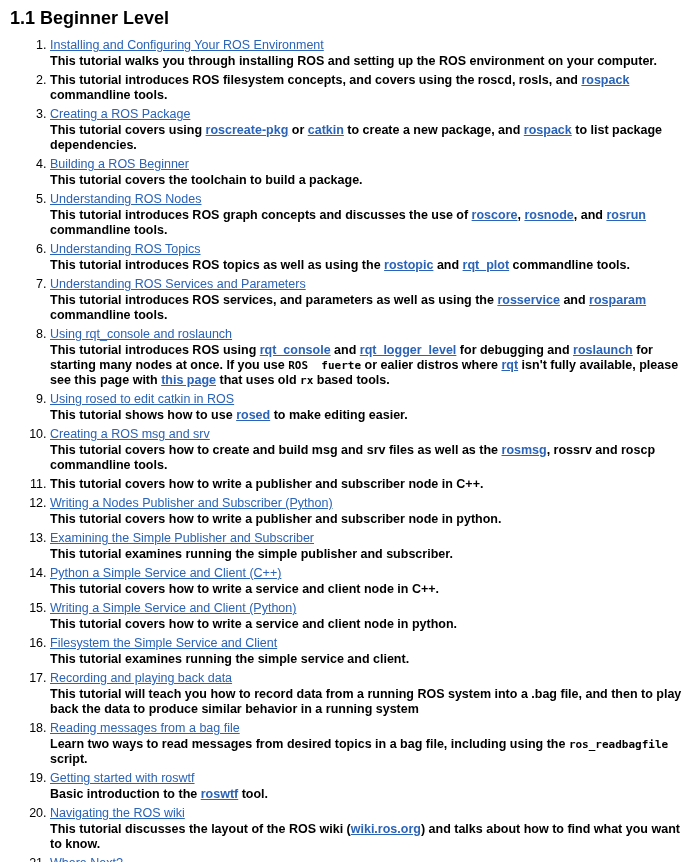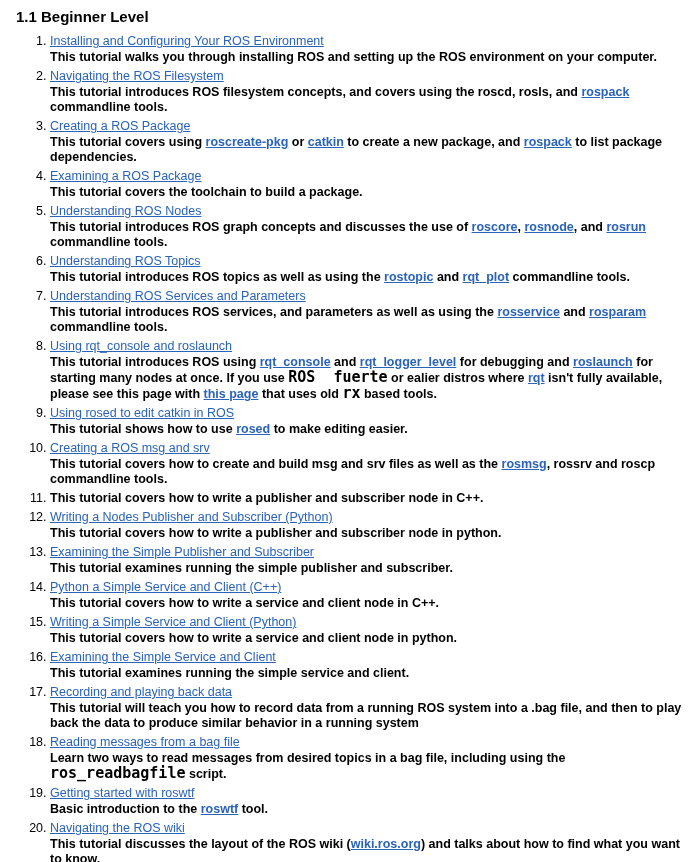--- a/index.html
+++ b/index.html
@@ -12,23 +12,23 @@
   .page {
     position: relative;
     width: 692px;
     min-height: 862px;
     box-sizing: border-box;
     padding: 8px 6px 8px 10px;
     background: #ffffff;
     overflow: hidden;
   }
   .page-heading {
-    font-size: 15px;
+    font-size: 18px;
     font-weight: bold;
-    margin: 0 0 9px 6px;
+    margin: 0 0 9px 0;
     color: #000;
   }
   ol.tutorial-list {
     margin: 0;
     padding: 0 0 0 40px;
     font-size: 12.5px;
     line-height: 15px;
   }
   ol.tutorial-list > li {
     margin: 0 0 4px 0;
@@ -39,46 +39,46 @@
     text-decoration: underline;
     cursor: pointer;
   }
   .tut-desc {
     margin: 1px 0 0 0;
     color: #000;
     font-weight: bold;
   }
   .mono {
     font-family: "DejaVu Sans Mono", monospace;
-    font-size: 15px;
+    font-size: 11px;
     white-space: pre-wrap;
   }
 </style>
 </head>
 <body>
 
 <div class="page">
   <h2 class="page-heading">1.1 Beginner Level</h2>
   <ol class="tutorial-list" id="tutorial-list">
       <li><a href="#" class="tut-link">Installing and Configuring Your ROS Environment</a><p class="tut-desc">This tutorial walks you through installing ROS and setting up the ROS environment on your computer.</p></li>
-      <li><a href="#" class="tut-link">Navigating the ROS Filesystem</a><p class="tut-desc">This tutorial introduces ROS filesystem concepts, and covers using the roscd, rosls, and <a href="#" class="inline-link">rospack</a> commandline tools.</p></li>
+      <li><p class="tut-desc">This tutorial introduces ROS filesystem concepts, and covers using the roscd, rosls, and <a href="#" class="inline-link">rospack</a> commandline tools.</p></li>
       <li><a href="#" class="tut-link">Creating a ROS Package</a><p class="tut-desc">This tutorial covers using <a href="#" class="inline-link">roscreate-pkg</a> or <a href="#" class="inline-link">catkin</a> to create a new package, and <a href="#" class="inline-link">rospack</a> to list package dependencies.</p></li>
-      <li><a href="#" class="tut-link">Examining a ROS Package</a><p class="tut-desc">This tutorial covers the toolchain to build a package.</p></li>
+      <li><a href="#" class="tut-link">Building a ROS Beginner</a><p class="tut-desc">This tutorial covers the toolchain to build a package.</p></li>
       <li><a href="#" class="tut-link">Understanding ROS Nodes</a><p class="tut-desc">This tutorial introduces ROS graph concepts and discusses the use of <a href="#" class="inline-link">roscore</a>, <a href="#" class="inline-link">rosnode</a>, and <a href="#" class="inline-link">rosrun</a> commandline tools.</p></li>
       <li><a href="#" class="tut-link">Understanding ROS Topics</a><p class="tut-desc">This tutorial introduces ROS topics as well as using the <a href="#" class="inline-link">rostopic</a> and <a href="#" class="inline-link">rqt_plot</a> commandline tools.</p></li>
       <li><a href="#" class="tut-link">Understanding ROS Services and Parameters</a><p class="tut-desc">This tutorial introduces ROS services, and parameters as well as using the <a href="#" class="inline-link">rosservice</a> and <a href="#" class="inline-link">rosparam</a> commandline tools.</p></li>
       <li><a href="#" class="tut-link">Using rqt_console and roslaunch</a><p class="tut-desc">This tutorial introduces ROS using <a href="#" class="inline-link">rqt_console</a> and <a href="#" class="inline-link">rqt_logger_level</a> for debugging and <a href="#" class="inline-link">roslaunch</a> for starting many nodes at once. If you use <span class="mono">ROS  fuerte</span> or ealier distros where <a href="#" class="inline-link">rqt</a> isn't fully available, please see this page with <a href="#" class="inline-link">this page</a> that uses old <span class="mono">rx</span> based tools.</p></li>
       <li><a href="#" class="tut-link">Using rosed to edit catkin in ROS</a><p class="tut-desc">This tutorial shows how to use <a href="#" class="inline-link">rosed</a> to make editing easier.</p></li>
       <li><a href="#" class="tut-link">Creating a ROS msg and srv</a><p class="tut-desc">This tutorial covers how to create and build msg and srv files as well as the <a href="#" class="inline-link">rosmsg</a>, rossrv and roscp commandline tools.</p></li>
       <li><p class="tut-desc">This tutorial covers how to write a publisher and subscriber node in C++.</p></li>
       <li><a href="#" class="tut-link">Writing a Nodes Publisher and Subscriber (Python)</a><p class="tut-desc">This tutorial covers how to write a publisher and subscriber node in python.</p></li>
       <li><a href="#" class="tut-link">Examining the Simple Publisher and Subscriber</a><p class="tut-desc">This tutorial examines running the simple publisher and subscriber.</p></li>
       <li><a href="#" class="tut-link">Python a Simple Service and Client (C++)</a><p class="tut-desc">This tutorial covers how to write a service and client node in C++.</p></li>
       <li><a href="#" class="tut-link">Writing a Simple Service and Client (Python)</a><p class="tut-desc">This tutorial covers how to write a service and client node in python.</p></li>
-      <li><a href="#" class="tut-link">Examining the Simple Service and Client</a><p class="tut-desc">This tutorial examines running the simple service and client.</p></li>
+      <li><a href="#" class="tut-link">Filesystem the Simple Service and Client</a><p class="tut-desc">This tutorial examines running the simple service and client.</p></li>
       <li><a href="#" class="tut-link">Recording and playing back data</a><p class="tut-desc">This tutorial will teach you how to record data from a running ROS system into a .bag file, and then to play back the data to produce similar behavior in a running system</p></li>
       <li><a href="#" class="tut-link">Reading messages from a bag file</a><p class="tut-desc">Learn two ways to read messages from desired topics in a bag file, including using the <span class="mono">ros_readbagfile</span> script.</p></li>
       <li><a href="#" class="tut-link">Getting started with roswtf</a><p class="tut-desc">Basic introduction to the <a href="#" class="inline-link">roswtf</a> tool.</p></li>
       <li><a href="#" class="tut-link">Navigating the ROS wiki</a><p class="tut-desc">This tutorial discusses the layout of the ROS wiki (<a href="#" class="inline-link">wiki.ros.org</a>) and talks about how to find what you want to know.</p></li>
       <li><a href="#" class="tut-link">Where Next?</a></li>
     </ol>
 
 </div>
 
 </body></html>

